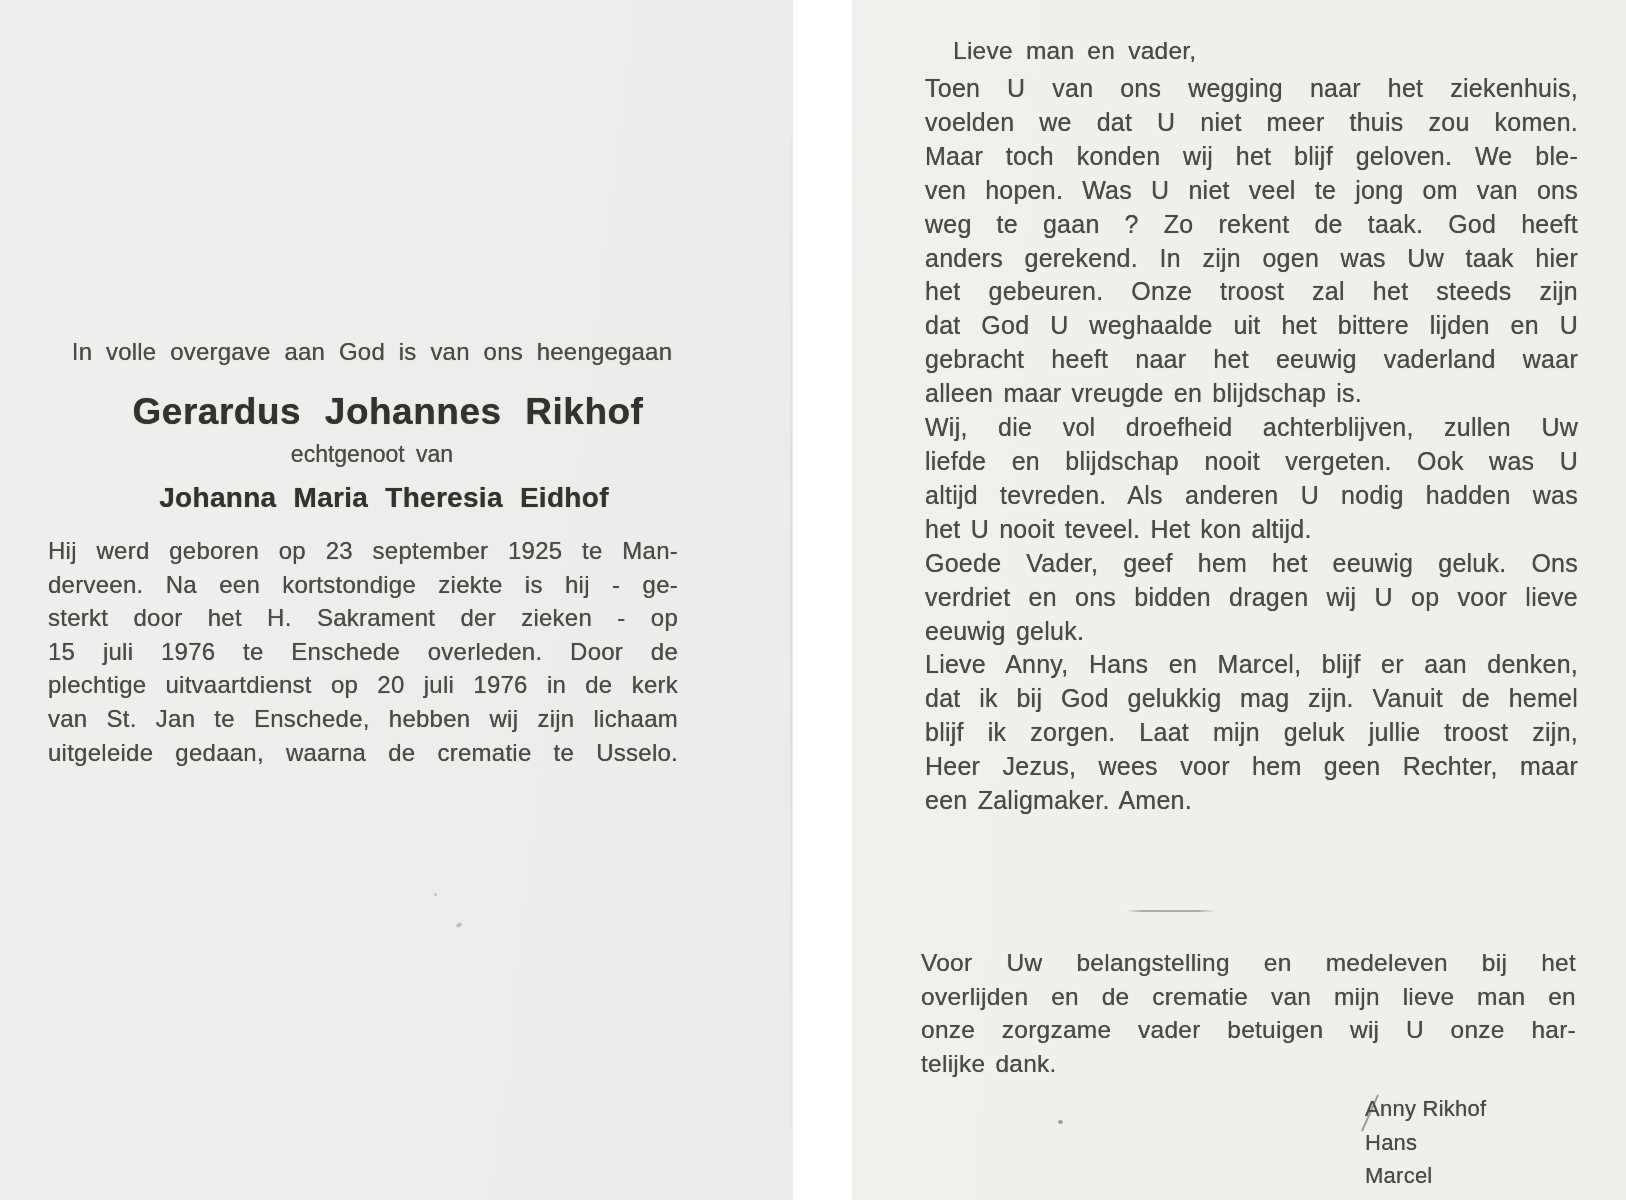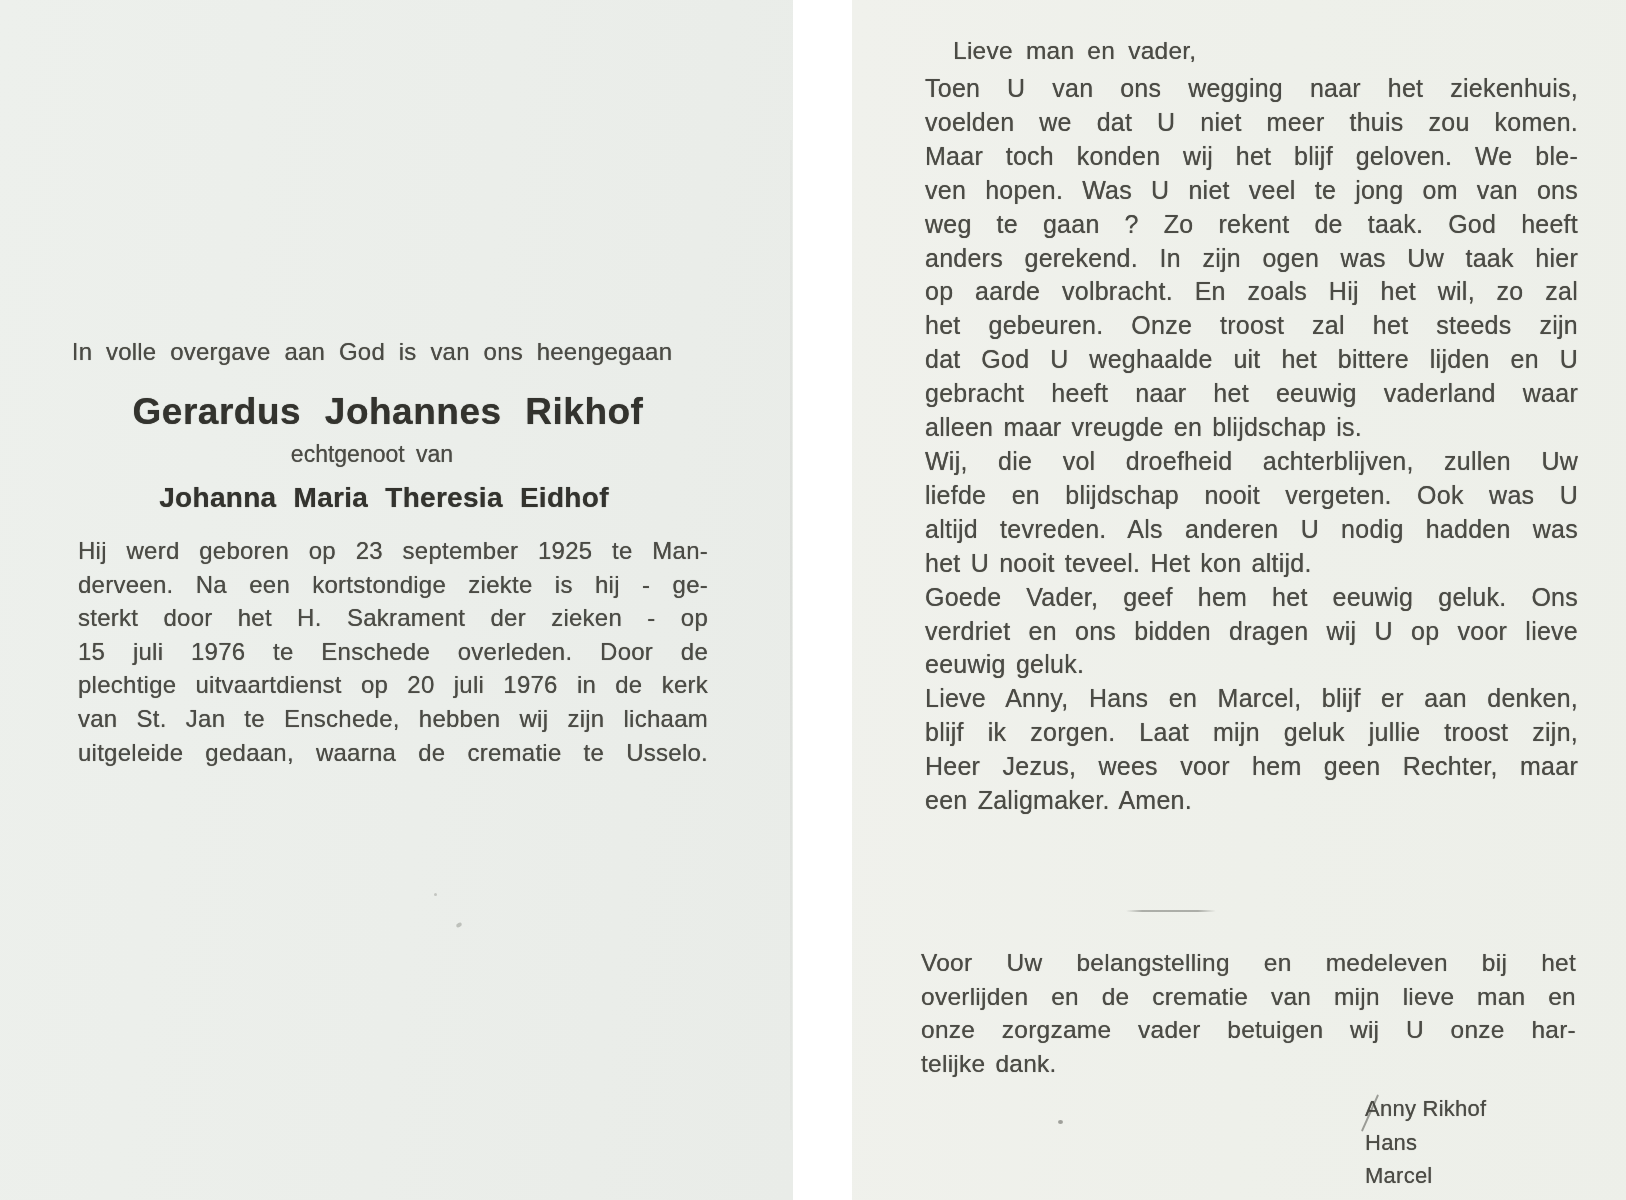--- a/index.html
+++ b/index.html
@@ -34,21 +34,21 @@
 
   
   .intro{position:absolute;top:338px;left:54px;width:636px;text-align:center;
          font-size:24px;word-spacing:7px;letter-spacing:.2px;}
   .name{position:absolute;top:375px;left:54px;width:636px;text-align:center;
         font-size:37px;font-weight:bold;word-spacing:13px;letter-spacing:.5px;}
   .relation{position:absolute;top:441px;left:54px;width:636px;text-align:center;
             font-size:23px;word-spacing:5px;}
   .spouse{position:absolute;top:470px;left:54px;width:636px;text-align:center;
           font-size:28px;font-weight:bold;word-spacing:9px;letter-spacing:.3px;}
-  .para{position:absolute;top:534px;left:78px;width:630px;
+  .para{position:absolute;top:534px;left:48px;width:630px;
         font-size:24px;line-height:33.6px;letter-spacing:.25px;word-spacing:3px;}
 
   
   .salutation{position:absolute;top:37px;left:101px;font-size:24.5px;
               word-spacing:6px;letter-spacing:.25px;}
   .rbody{position:absolute;top:72px;left:73px;width:653px;
          font-size:25px;line-height:33.9px;letter-spacing:.25px;word-spacing:3px;}
   .thanks{position:absolute;top:946px;left:69px;width:655px;
           font-size:24.5px;line-height:33.6px;letter-spacing:.25px;word-spacing:3px;}
   .signature{position:absolute;top:1092px;left:513px;
@@ -98,33 +98,33 @@
   <section class="page page-right">
     <div class="salutation ink">Lieve man en vader,</div>
 
     <div class="rbody ink">
       <div class="jl">Toen U van ons wegging naar het ziekenhuis,</div>
       <div class="jl">voelden we dat U niet meer thuis zou komen.</div>
       <div class="jl">Maar toch konden wij het blijf geloven. We ble-</div>
       <div class="jl">ven hopen. Was U niet veel te jong om van ons</div>
       <div class="jl">weg te gaan ? Zo rekent de taak. God heeft</div>
       <div class="jl">anders gerekend. In zijn ogen was Uw taak hier</div>
-      <div class="jl">op aarde volbracht. En zoals Hij het wil, zo zal</div>
       <div class="jl">het gebeuren. Onze troost zal het steeds zijn</div>
       <div class="jl">dat God U weghaalde uit het bittere lijden en U</div>
       <div class="jl">gebracht heeft naar het eeuwig vaderland waar</div>
       <div class="sl">alleen maar vreugde en blijdschap is.</div>
       <div class="jl">Wij, die vol droefheid achterblijven, zullen Uw</div>
       <div class="jl">liefde en blijdschap nooit vergeten. Ook was U</div>
       <div class="jl">altijd tevreden. Als anderen U nodig hadden was</div>
       <div class="sl">het U nooit teveel. Het kon altijd.</div>
       <div class="jl">Goede Vader, geef hem het eeuwig geluk. Ons</div>
       <div class="jl">verdriet en ons bidden dragen wij U op voor lieve</div>
       <div class="sl">eeuwig geluk.</div>
       <div class="jl">Lieve Anny, Hans en Marcel, blijf er aan denken,</div>
+      <div class="jl">dat ik bij God gelukkig mag zijn. Vanuit de hemel</div>
       <div class="jl">blijf ik zorgen. Laat mijn geluk jullie troost zijn,</div>
       <div class="jl">Heer Jezus, wees voor hem geen Rechter, maar</div>
       <div class="sl">een Zaligmaker. Amen.</div>
     </div>
 
     <div class="divider"></div>
 
     <div class="thanks ink">
       <div class="jl">Voor Uw belangstelling en medeleven bij het</div>
       <div class="jl">overlijden en de crematie van mijn lieve man en</div>

